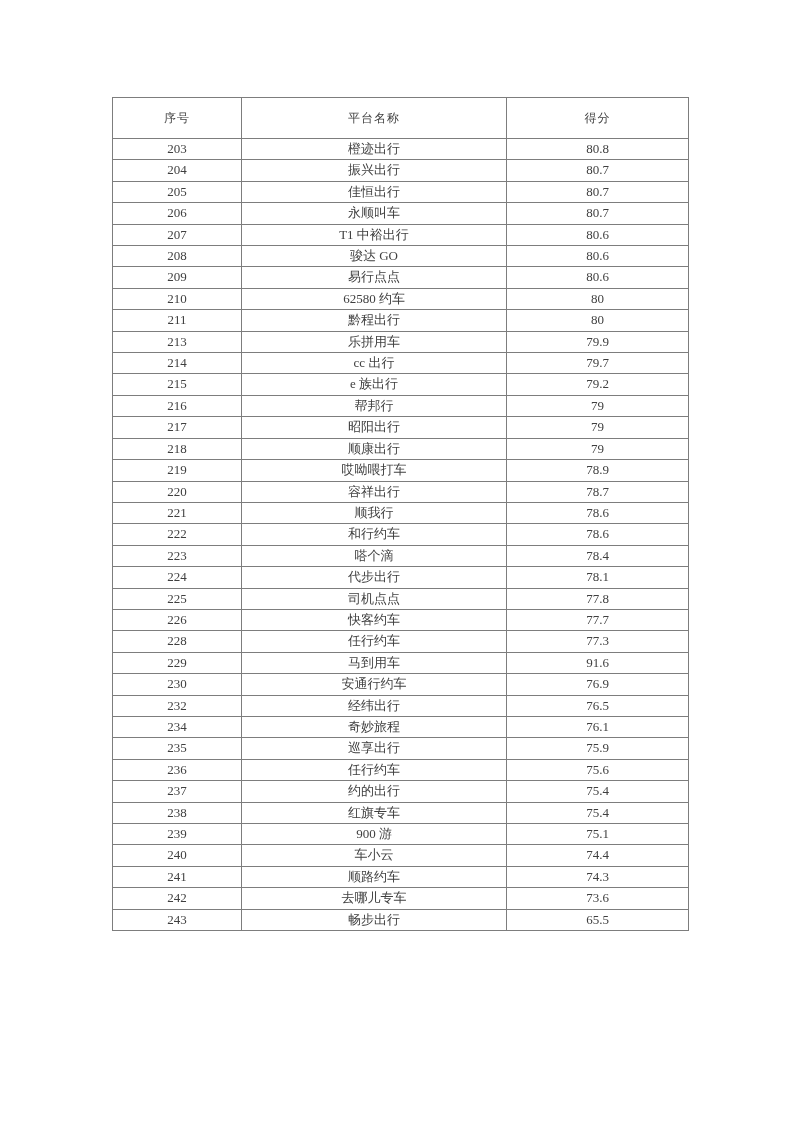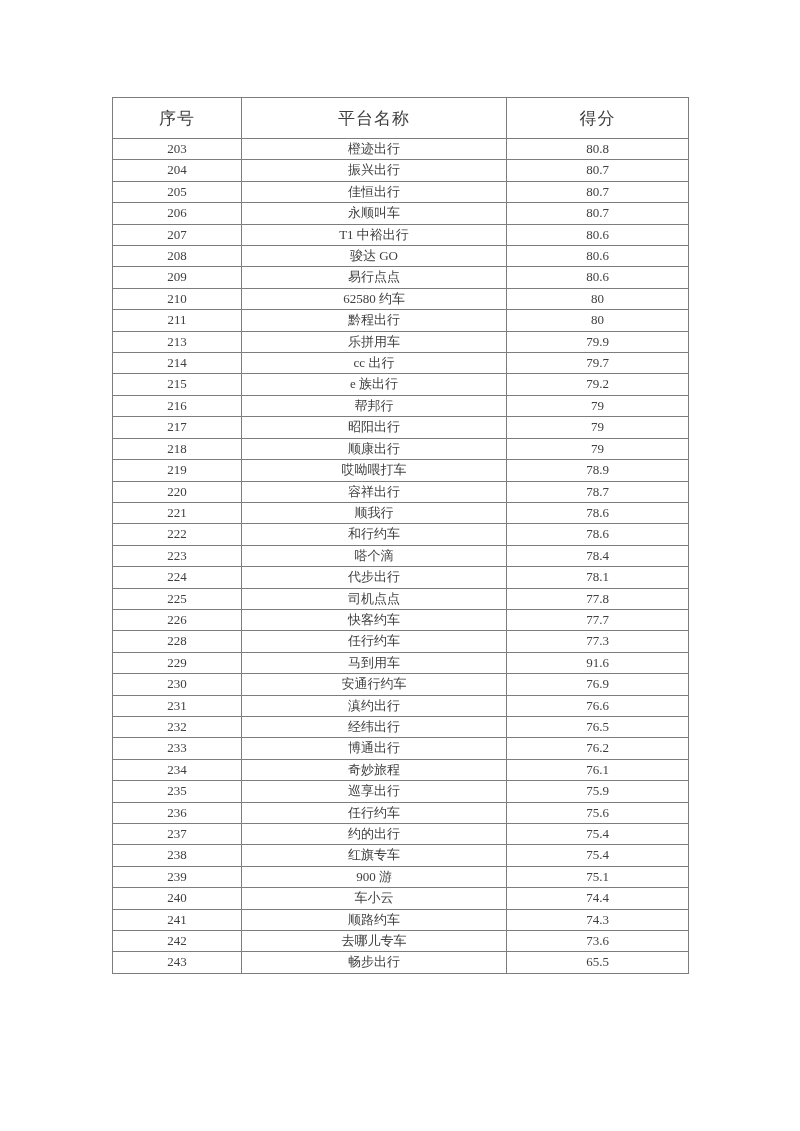--- a/index.html
+++ b/index.html
@@ -30,21 +30,21 @@
     vertical-align: middle;
     padding: 0;
     color: #3f3f3f;
     font-size: 13px;
     font-weight: normal;
     white-space: nowrap;
     overflow: hidden;
   }
   table.score-table thead th {
     height: 40px;
-    font-size: 17px;
+    font-size: 12px;
     letter-spacing: 1px;
     text-align: center;
   }
   table.score-table tbody td {
     height: 20.4px;
     line-height: 20.4px;
   }
   col.c-index { width: 129px; }
   col.c-name  { width: 265px; }
   col.c-score { width: 182px; }
@@ -191,33 +191,23 @@
           <td>229</td>
           <td>马到用车</td>
           <td>91.6</td>
         </tr>
         <tr>
           <td>230</td>
           <td>安通行约车</td>
           <td>76.9</td>
         </tr>
         <tr>
-          <td>231</td>
-          <td>滇约出行</td>
-          <td>76.6</td>
-        </tr>
-        <tr>
           <td>232</td>
           <td>经纬出行</td>
           <td>76.5</td>
-        </tr>
-        <tr>
-          <td>233</td>
-          <td>博通出行</td>
-          <td>76.2</td>
         </tr>
         <tr>
           <td>234</td>
           <td>奇妙旅程</td>
           <td>76.1</td>
         </tr>
         <tr>
           <td>235</td>
           <td>巡享出行</td>
           <td>75.9</td>

